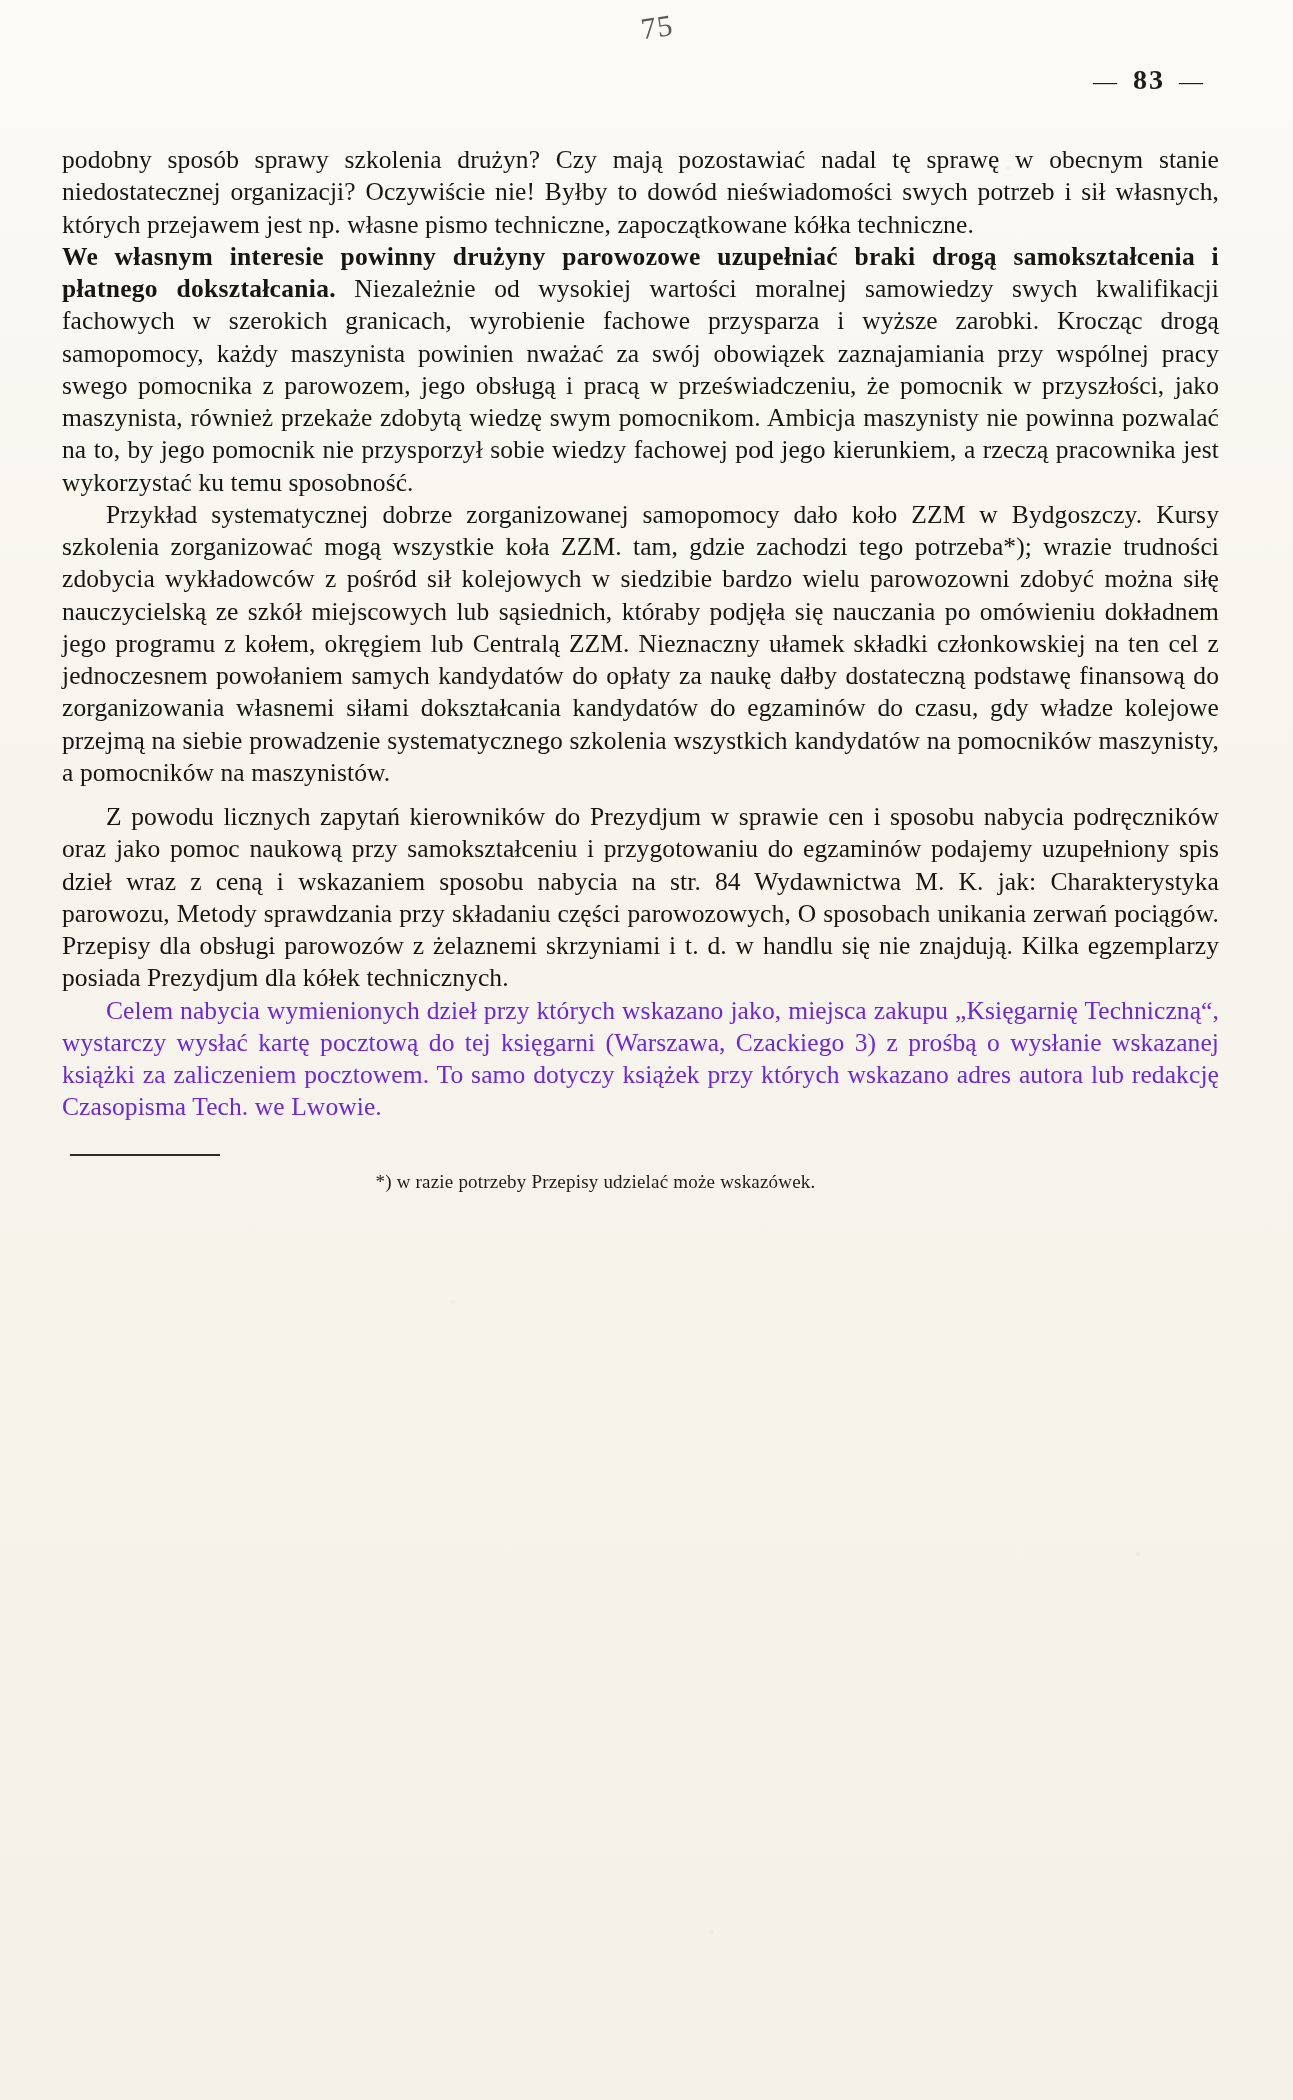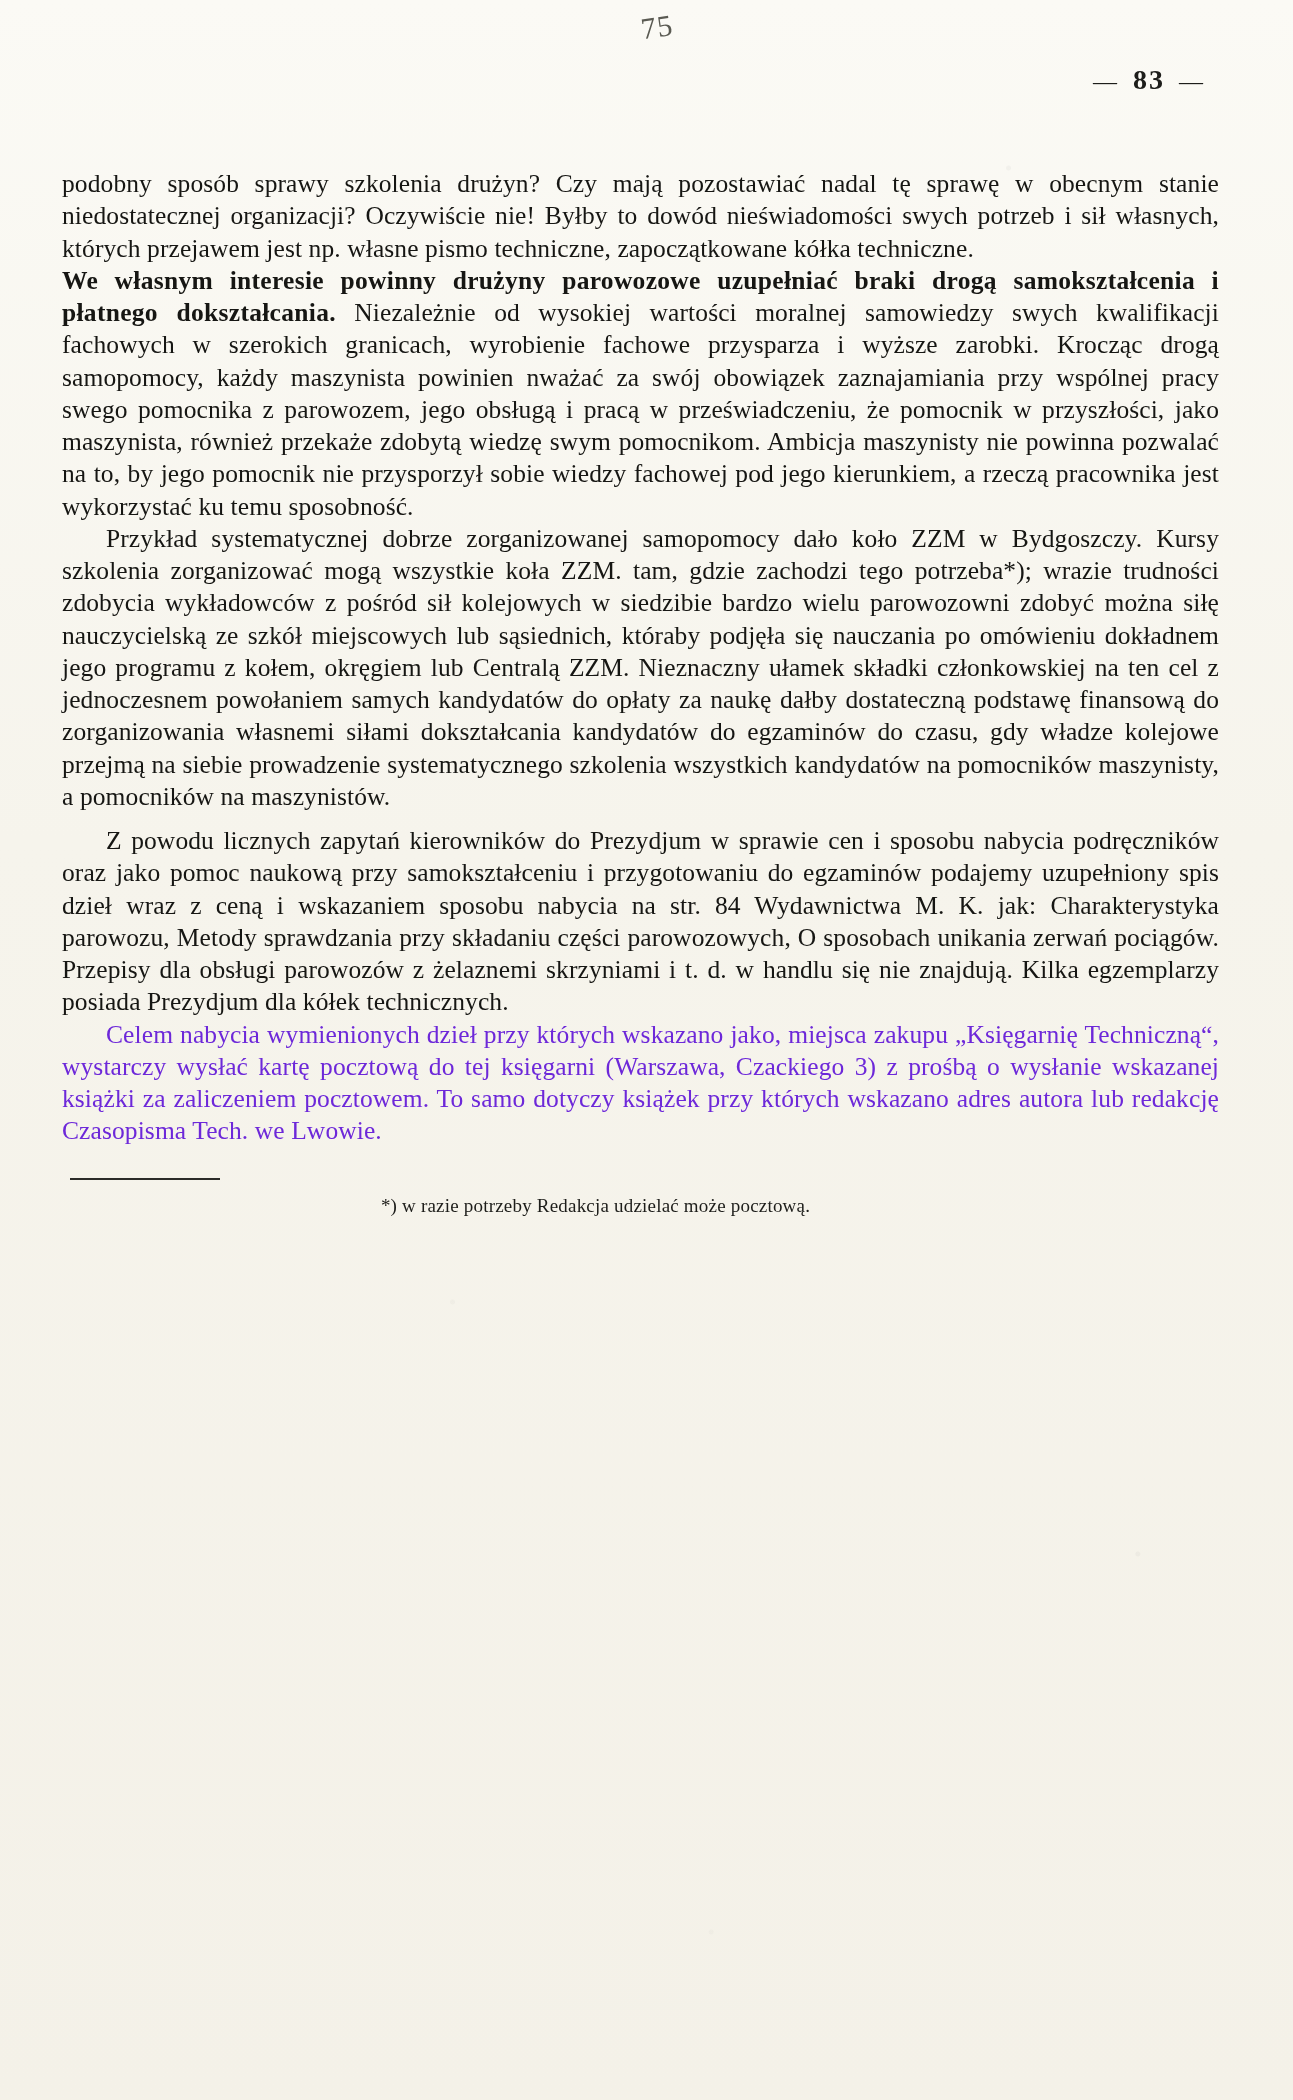--- a/index.html
+++ b/index.html
@@ -56,21 +56,21 @@
     display: inline-block;
     margin: 0 14px;
     font-size: 24px;
   }
   .page-number-line .num {
     font-weight: 700;
     position: relative;
     font-size: 28px;
   }
   .body-text {
-    margin-top: 72px;
+    margin-top: 48px;
     font-size: 25.5px;
     line-height: 1.265;
     text-align: justify;
     text-justify: inter-word;
     letter-spacing: 0.1px;
     color: #161613;
   }
   .body-text p {
     margin: 0;
   }
@@ -136,16 +136,16 @@
 
       <div class="para-gap"></div>
 
       <p class="indent">Z powodu licznych zapytań kierowników do Prezydjum w sprawie cen i sposobu nabycia podręczników oraz jako pomoc naukową przy samokształceniu i przygotowaniu do egzaminów podajemy uzupełniony spis dzieł wraz z ceną i wskazaniem sposobu nabycia na str. 84 Wydawnictwa M. K. jak: Charakterystyka parowozu, Metody sprawdzania przy składaniu części parowozowych, O sposobach unikania zerwań pociągów. Przepisy dla obsługi parowozów z żelaznemi skrzyniami i t. d. w handlu się nie znajdują. Kilka egzemplarzy posiada Prezydjum dla kółek technicznych.</p>
 
       <p class="indent faint">Celem nabycia wymienionych dzieł przy których wskazano jako, miejsca zakupu „Księgarnię Techniczną“, wystarczy wysłać kartę pocztową do tej księgarni (Warszawa, Czackiego 3) z prośbą o wysłanie wskazanej książki za zaliczeniem pocztowem. To samo dotyczy książek przy których wskazano adres autora lub redakcję Czasopisma Tech. we Lwowie.</p>
 
     </div>
 
     <div class="footnote-rule"></div>
-    <div class="footnote">*) w razie potrzeby Redakcja udzielać może pocztową.</div>
+    <div class="footnote">*) w razie potrzeby Przepisy udzielać może wskazówek.</div>
 
   </div>
 </div>
 
 </body></html>

